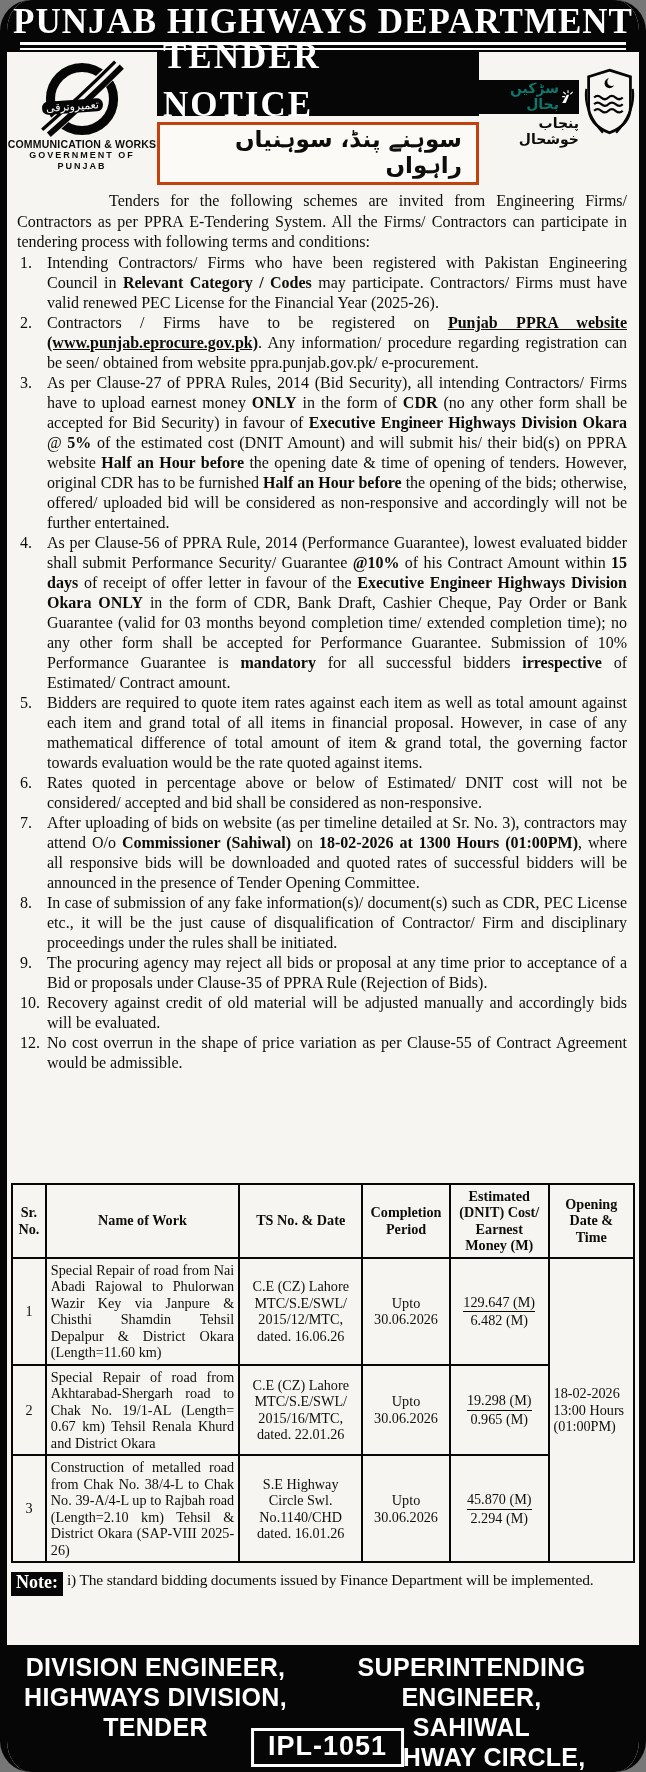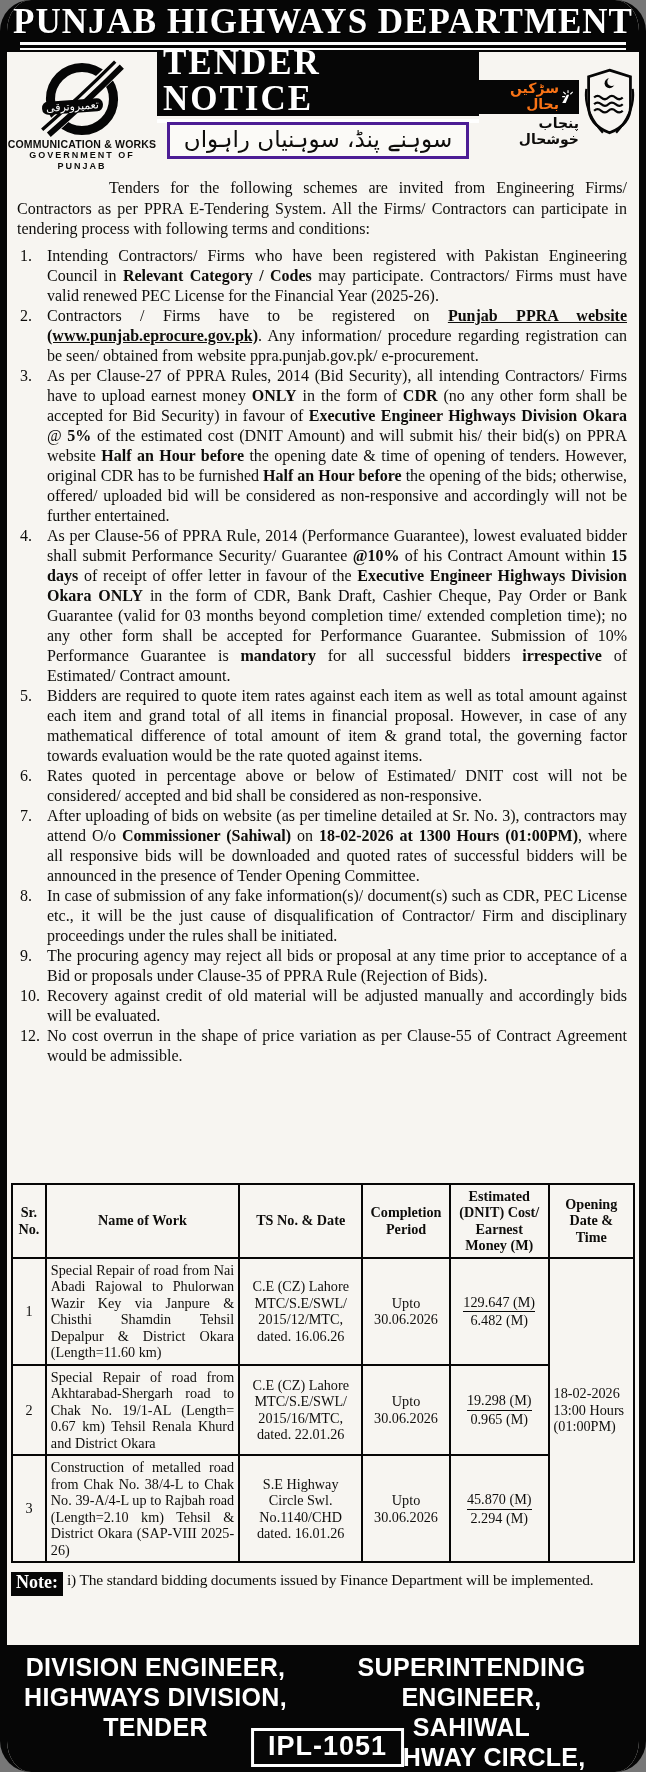--- a/index.html
+++ b/index.html
@@ -27,32 +27,32 @@
     font-family:"DejaVu Sans", sans-serif; font-size:11px; direction:rtl;
     padding:0 4px; border-radius:6px; transform:rotate(-4deg);
   }
   .cw-caption { font-family:"Liberation Sans", sans-serif; font-weight:700; font-size:10.5px; line-height:12px; text-align:center; letter-spacing:.2px; }
   .cw-caption2 { font-family:"Liberation Sans", sans-serif; font-weight:700; font-size:9px; letter-spacing:2px; line-height:11px; text-align:center; }
   .center-col { flex:1 1 auto; display:flex; flex-direction:column; align-items:center; }
   .tn-bar {
     background:#060606; width:100%; height:64px; display:flex; flex-direction:column;
     align-items:center; justify-content:center;
   }
-  .tn-text { color:#fff; font-weight:700; font-size:35px; letter-spacing:2px; line-height:36px; border-bottom:4px solid #fff; padding:0 6px 2px; }
+  .tn-text { color:#fff; font-weight:700; font-size:35px; letter-spacing:2px; line-height:48px; border-bottom:4px solid #fff; padding:0 6px 2px; }
   .slogan-box {
-    margin-top:6px; border:3px solid #4c1d95; background:#fbfaf7; padding:1px 14px 4px;
-    font-family:"DejaVu Sans", sans-serif; font-weight:400; font-size:23px; direction:rtl;
+    margin-top:6px; border:3px solid #c2410c; background:#fbfaf7; padding:1px 14px 4px;
+    font-family:"DejaVu Sans", sans-serif; font-weight:700; font-size:23px; direction:rtl;
   }
   .logo-right { flex:0 0 160px; display:flex; align-items:flex-start; justify-content:flex-end; padding:10px 2px 0 0; gap:3px; }
   .sb-block { display:flex; flex-direction:column; align-items:flex-end; margin-top:18px; }
-  .sb-row1 { background:#060606; color:#f97316; font-family:"DejaVu Sans", sans-serif; font-weight:700; font-size:14px; direction:rtl; padding:0 4px 2px; display:flex; align-items:center; gap:2px; }
+  .sb-row1 { background:#060606; color:#0f766e; font-family:"DejaVu Sans", sans-serif; font-weight:700; font-size:14px; direction:rtl; padding:0 4px 2px; display:flex; align-items:center; gap:2px; }
   .sb-row2 { font-family:"DejaVu Sans", sans-serif; font-weight:700; font-size:14px; direction:rtl; padding-top:1px; }
   
   .middle { flex:1 1 auto; overflow:hidden; padding:6px 12px 0 10px; }
-  .intro { font-size:16px; line-height:20.5px; text-align:justify; text-indent:92px; margin-bottom:6px; }
+  .intro { font-size:16px; line-height:20.5px; text-align:justify; text-indent:92px; }
   .term { display:flex; font-size:16px; line-height:20px; }
   .term-num { flex:0 0 30px; padding-left:3px; }
   .term-body { flex:1 1 auto; text-align:justify; }
   .term-body b { font-weight:700; }
   
   .works-table-wrap { flex:0 0 auto; padding:4px 4px 2px; }
   table.works { width:100%; border-collapse:collapse; font-size:14.2px; line-height:16.5px; }
   table.works th, table.works td { border:2px solid #060606; padding:3px 4px; vertical-align:middle; }
   table.works th { font-weight:700; text-align:center; }
   td.c { text-align:center; }

